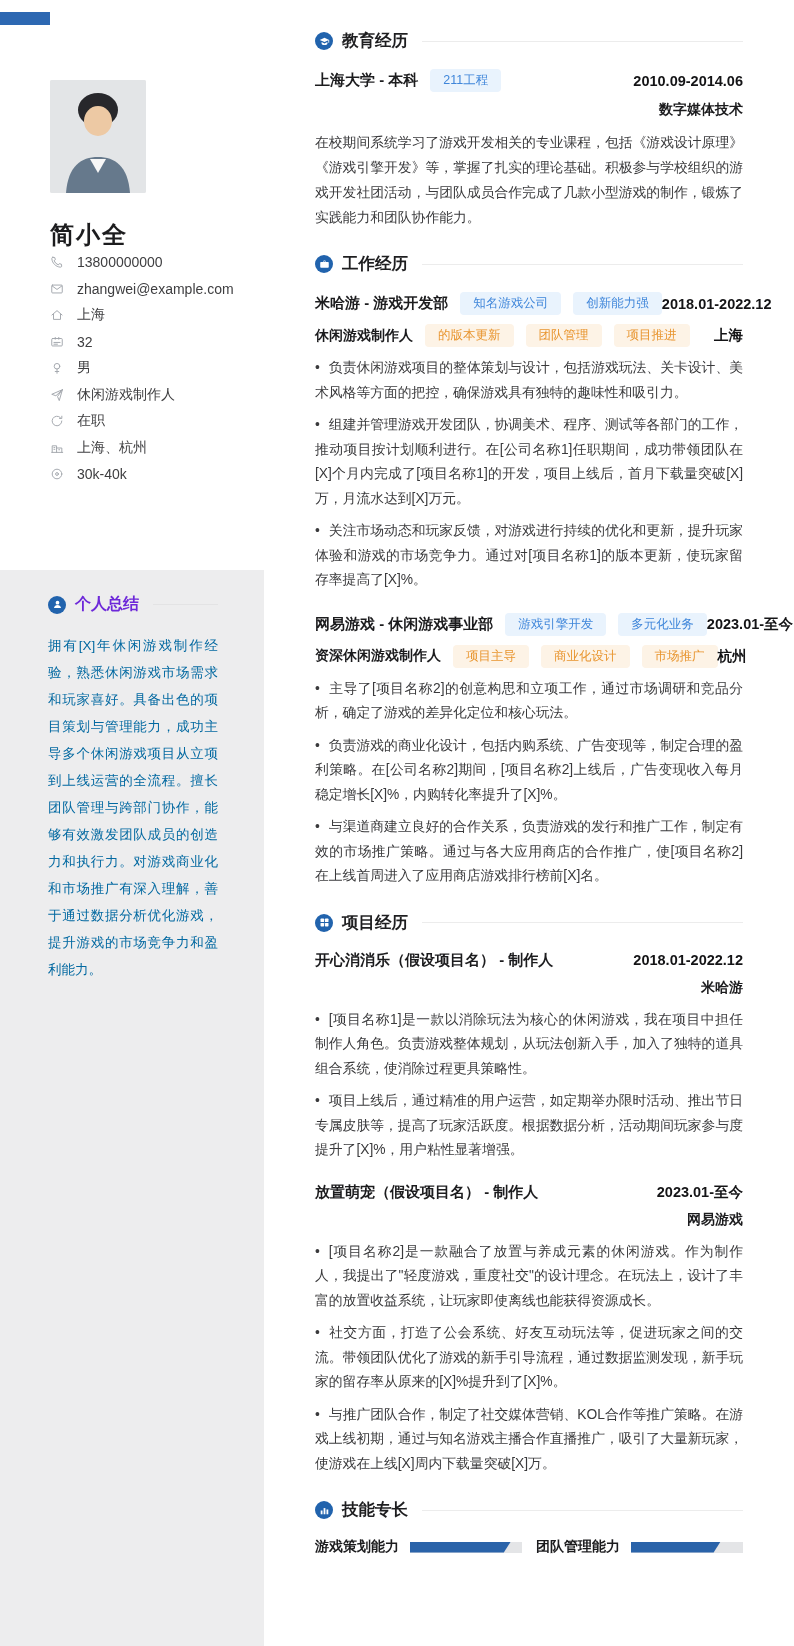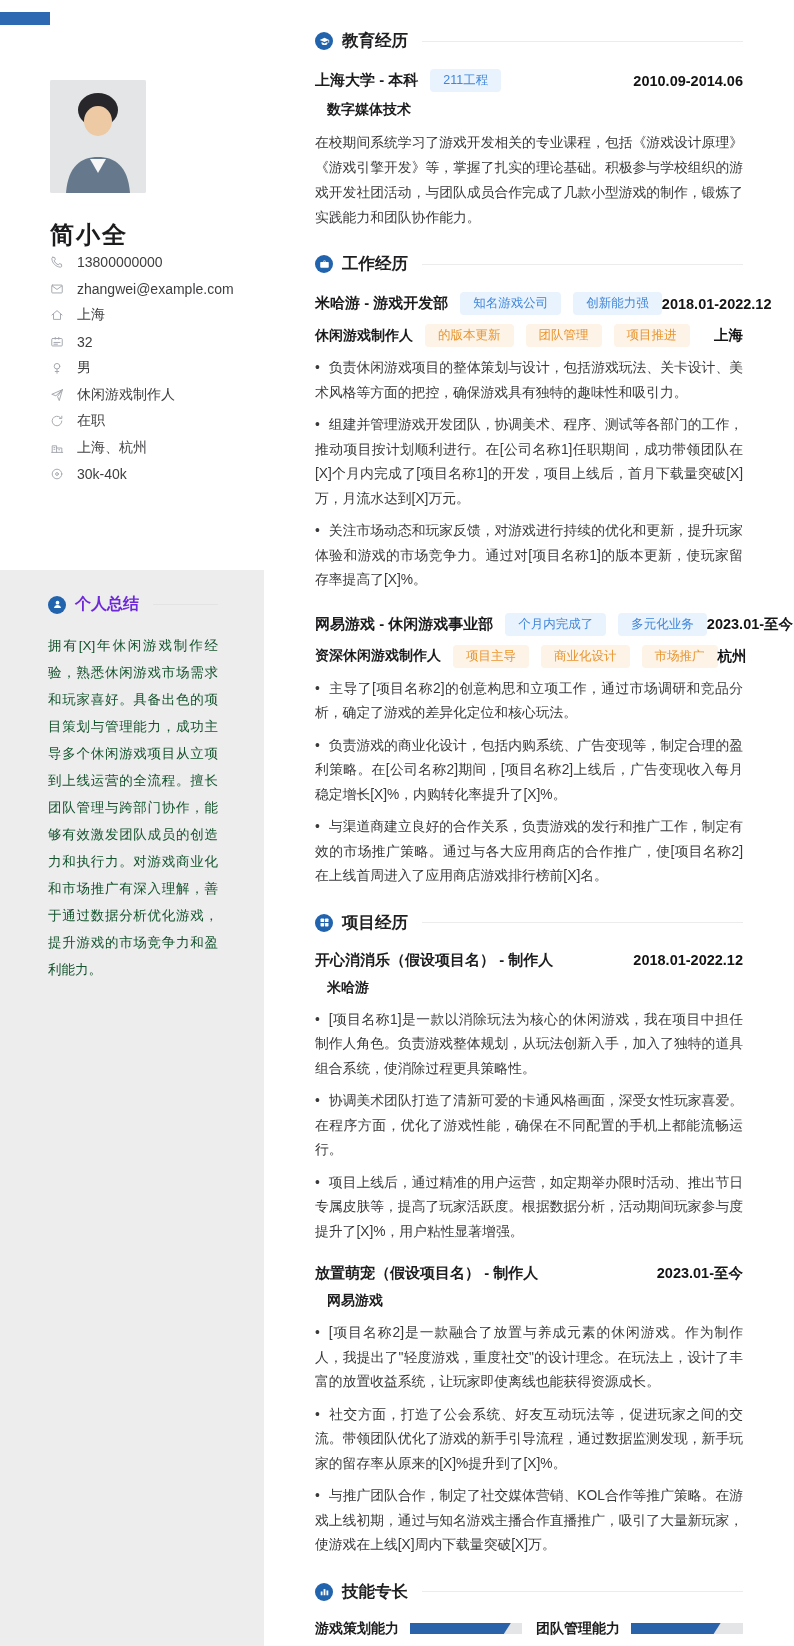--- a/index.html
+++ b/index.html
@@ -16,37 +16,37 @@
   .ci{width:14px;height:14px;margin-right:13px;color:#a2a7ad;flex:0 0 14px;}
   .ci svg{width:14px;height:14px;fill:none;stroke:currentColor;stroke-width:1.1;stroke-linecap:round;stroke-linejoin:round;}
   .summary-panel{position:absolute;left:0;right:0;top:570px;bottom:0;background:#ededee;
                  padding:24px 46px 30px 48px;box-sizing:border-box;}
   .panel-header{display:flex;align-items:center;margin-bottom:17px;}
   .sec-icon{width:18px;height:18px;border-radius:50%;background:#2163ad;display:flex;
             align-items:center;justify-content:center;flex:0 0 18px;}
   .sec-icon svg{width:11px;height:11px;fill:#fff;}
   .panel-title{font-size:16px;font-weight:bold;color:#6d28d9;margin-left:9px;}
   .rule{flex:1;height:1px;background:#e3e3e4;margin-left:14px;}
-  .summary-text{font-size:13.5px;line-height:27px;color:#14532d;text-align:justify;margin:0;}
+  .summary-text{font-size:13.5px;line-height:27px;color:#0369a1;text-align:justify;margin:0;}
   
   .content{box-sizing:border-box;width:530px;padding:30px 51px 0 51px;}
   section{margin-bottom:23px;}
   .sec-head{display:flex;align-items:center;margin-bottom:17px;}
   .sec-title{font-size:16.5px;font-weight:bold;color:#1e1e20;margin-left:9px;}
   .sec-head .rule{background:#ececec;}
   .entry + .entry{margin-top:20px;}
   .entry-row{display:flex;align-items:center;margin-bottom:9px;}
   .entry-title{font-size:15px;font-weight:bold;color:#1c1c1e;white-space:nowrap;}
   .tag{font-size:12.5px;padding:3px 13px;border-radius:4px;margin-left:12px;white-space:nowrap;}
   .tag.blue{background:#e9f3fd;color:#3f86da;}
   .tag.orange{background:#fdf3e6;color:#e8952f;}
   .spacer{flex:1;}
   .meta{font-size:14.5px;font-weight:bold;color:#141416;white-space:nowrap;}
   .role{font-size:14px;font-weight:bold;color:#1c1c1e;white-space:nowrap;}
-  .sub{font-size:14px;font-weight:bold;color:#1c1c1e;margin:2px 12px 11px;}
+  .sub{font-size:14px;font-weight:bold;color:#1c1c1e;margin:2px 0 11px;text-align:right;}
   .bullet{margin:0 0 8px;font-size:13.8px;line-height:24.5px;color:#3a3a3c;text-align:justify;}
   .bullet .dot{margin-right:9px;}
   .para{margin:0;font-size:13.8px;line-height:25px;color:#3a3a3c;text-align:justify;}
   
   .skill-grid{display:grid;grid-template-columns:1fr 1fr;column-gap:14px;row-gap:19px;margin-top:6px;}
   .skill{display:flex;align-items:center;}
   .skill-label{font-size:14px;font-weight:bold;color:#1c1c1e;flex:0 0 95px;}
   .track{flex:1;height:11px;background:#e4e5e7;}
   .fill{height:100%;background:#2a63a9;clip-path:polygon(0 0,100% 0,calc(100% - 7px) 100%,0 100%);}
 </style>
@@ -199,21 +199,21 @@
               <span class="spacer"></span>
               <span class="meta">上海</span>
             </div>
             <p class="bullet"><span class="dot">•</span><span class="btext">负责休闲游戏项目的整体策划与设计，包括游戏玩法、关卡设计、美术风格等方面的把控，确保游戏具有独特的趣味性和吸引力。</span></p>
             <p class="bullet"><span class="dot">•</span><span class="btext">组建并管理游戏开发团队，协调美术、程序、测试等各部门的工作，推动项目按计划顺利进行。在[公司名称1]任职期间，成功带领团队在[X]个月内完成了[项目名称1]的开发，项目上线后，首月下载量突破[X]万，月流水达到[X]万元。</span></p>
             <p class="bullet"><span class="dot">•</span><span class="btext">关注市场动态和玩家反馈，对游戏进行持续的优化和更新，提升玩家体验和游戏的市场竞争力。通过对[项目名称1]的版本更新，使玩家留存率提高了[X]%。</span></p>
           </div>
           <div class="entry">
             <div class="entry-row">
               <span class="entry-title">网易游戏 - 休闲游戏事业部</span>
-              <span class="tag blue">个月内完成了</span>
+              <span class="tag blue">游戏引擎开发</span>
               <span class="tag blue">多元化业务</span>
               <span class="spacer"></span>
               <span class="meta">2023.01-至今</span>
             </div>
             <div class="entry-row">
               <span class="role">资深休闲游戏制作人</span>
               <span class="tag orange">项目主导</span>
               <span class="tag orange">商业化设计</span>
               <span class="tag orange">市场推广</span>
               <span class="spacer"></span>
@@ -241,21 +241,20 @@
       </div>
       <div id="project-entries">
           <div class="entry">
             <div class="entry-row">
               <span class="entry-title">开心消消乐（假设项目名） - 制作人</span>
               <span class="spacer"></span>
               <span class="meta">2018.01-2022.12</span>
             </div>
             <div class="sub">米哈游</div>
             <p class="bullet"><span class="dot">•</span><span class="btext">[项目名称1]是一款以消除玩法为核心的休闲游戏，我在项目中担任制作人角色。负责游戏整体规划，从玩法创新入手，加入了独特的道具组合系统，使消除过程更具策略性。</span></p>
-            <p class="bullet"><span class="dot">•</span><span class="btext">协调美术团队打造了清新可爱的卡通风格画面，深受女性玩家喜爱。在程序方面，优化了游戏性能，确保在不同配置的手机上都能流畅运行。</span></p>
             <p class="bullet"><span class="dot">•</span><span class="btext">项目上线后，通过精准的用户运营，如定期举办限时活动、推出节日专属皮肤等，提高了玩家活跃度。根据数据分析，活动期间玩家参与度提升了[X]%，用户粘性显著增强。</span></p>
           </div>
           <div class="entry">
             <div class="entry-row">
               <span class="entry-title">放置萌宠（假设项目名） - 制作人</span>
               <span class="spacer"></span>
               <span class="meta">2023.01-至今</span>
             </div>
             <div class="sub">网易游戏</div>
             <p class="bullet"><span class="dot">•</span><span class="btext">[项目名称2]是一款融合了放置与养成元素的休闲游戏。作为制作人，我提出了"轻度游戏，重度社交"的设计理念。在玩法上，设计了丰富的放置收益系统，让玩家即使离线也能获得资源成长。</span></p>

